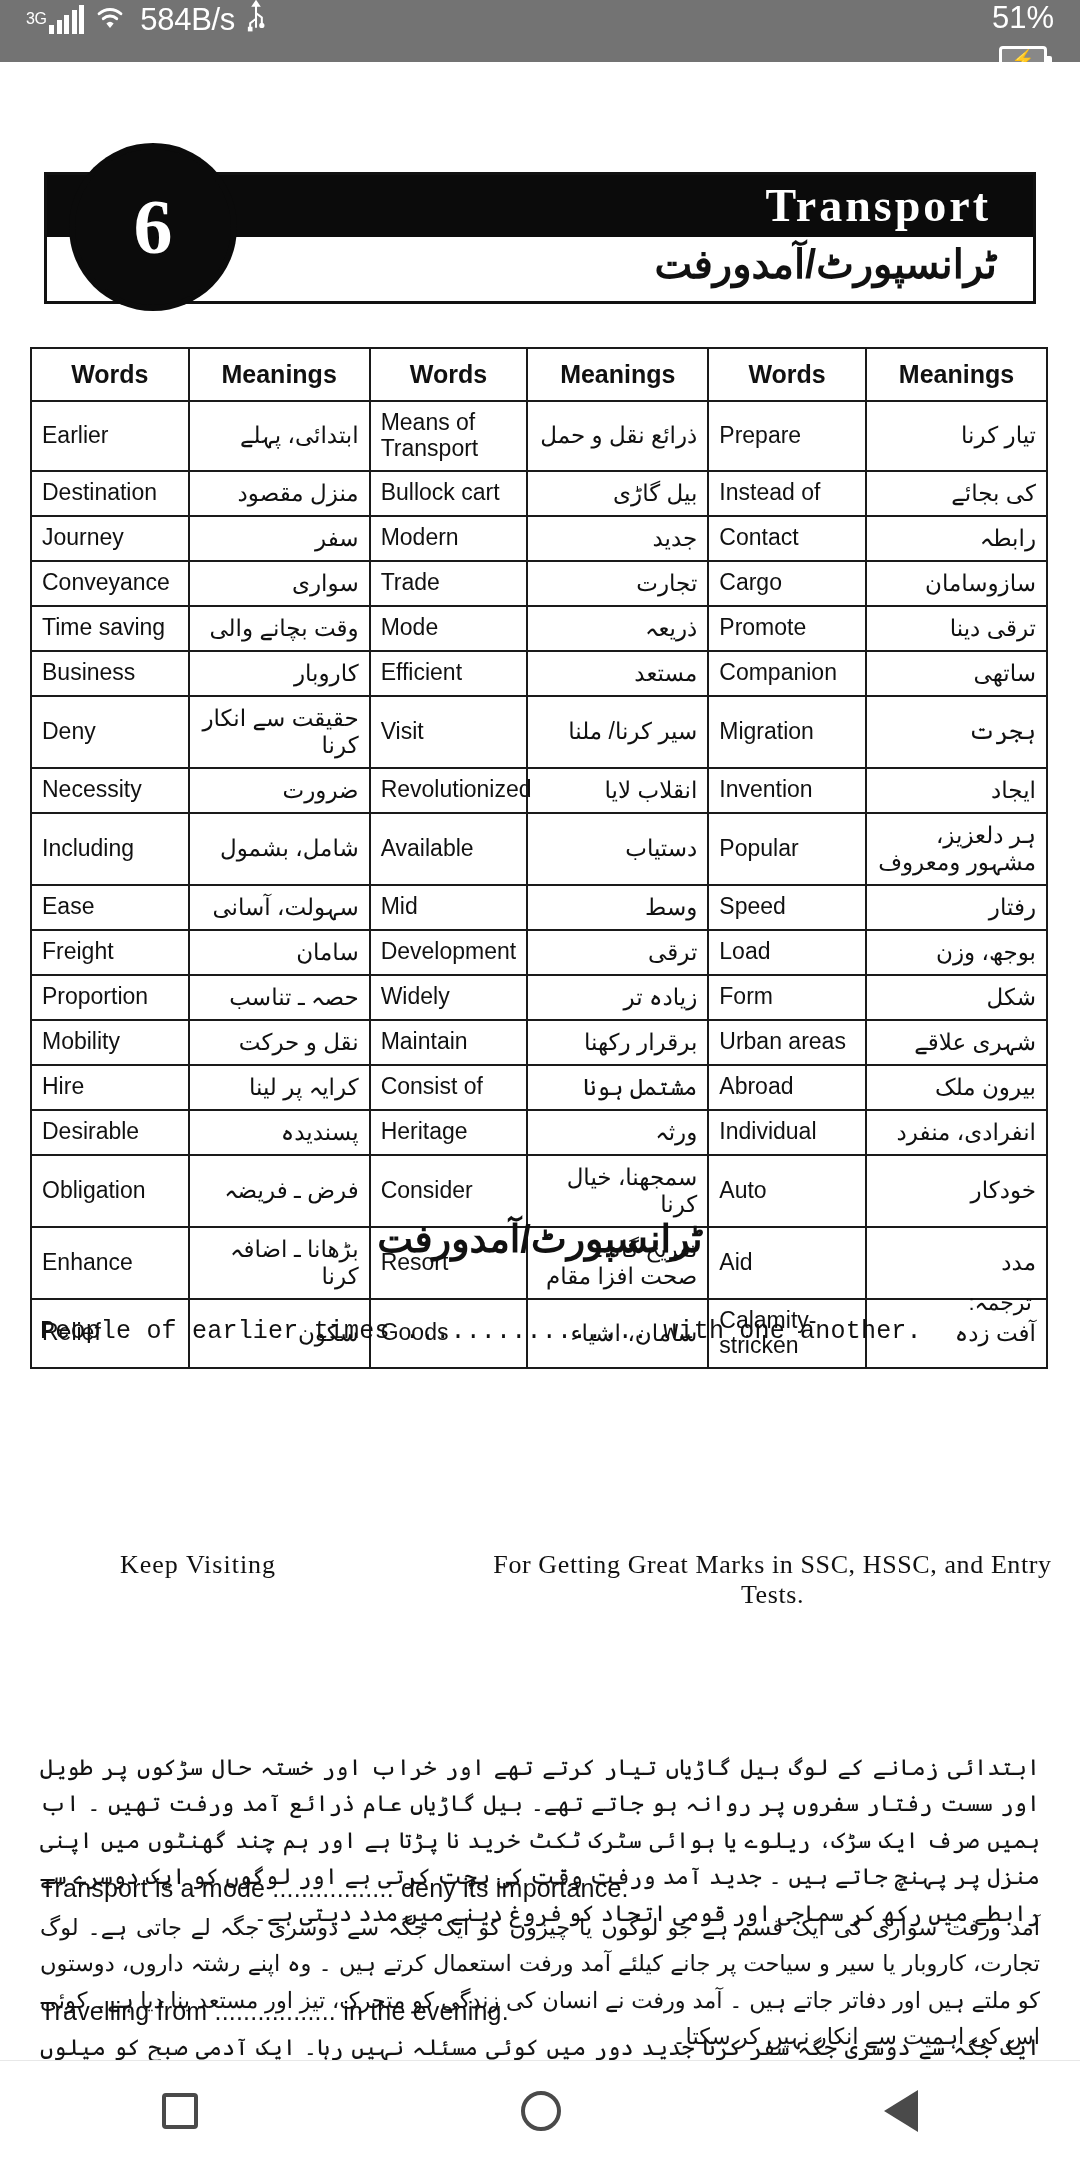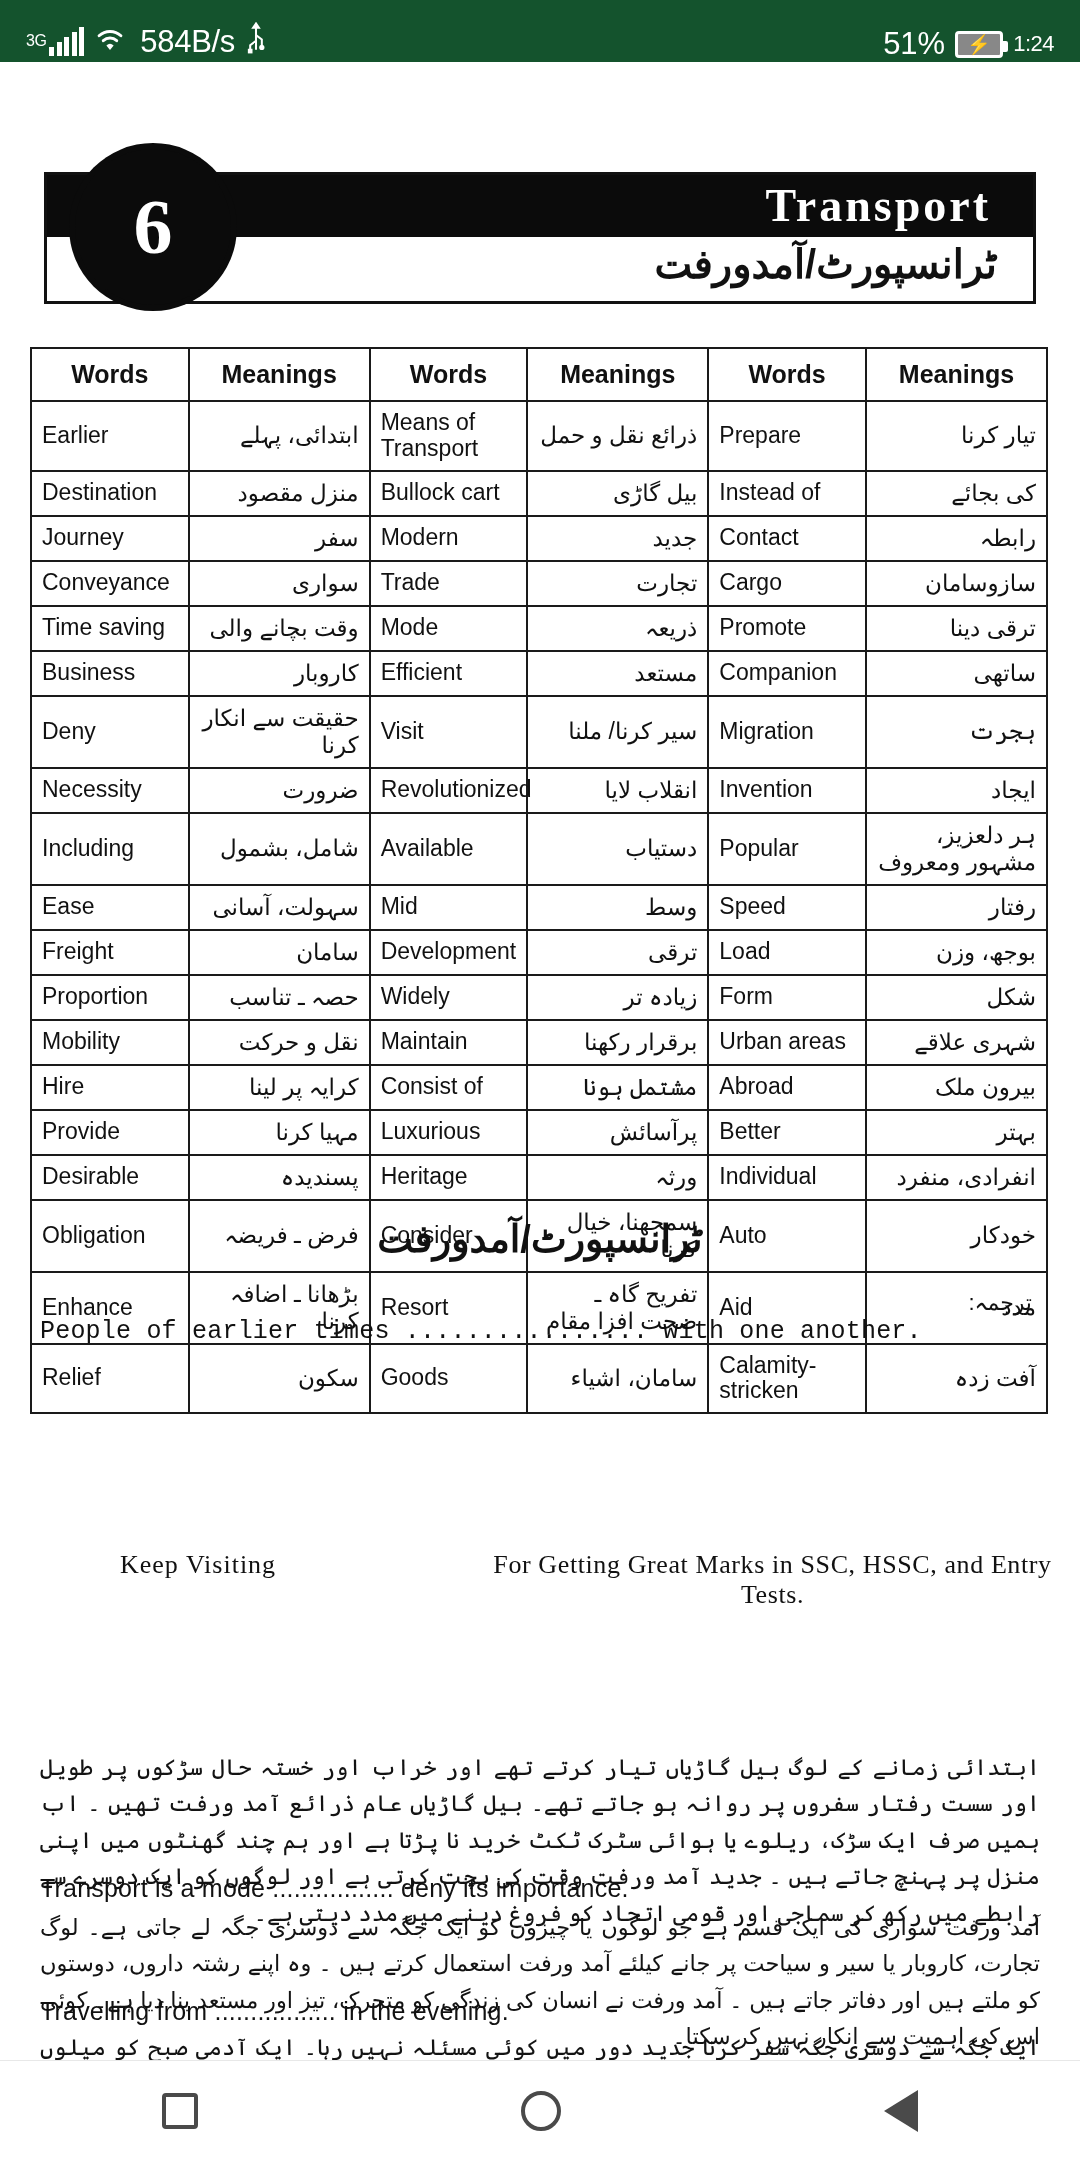--- a/index.html
+++ b/index.html
@@ -6,27 +6,27 @@
   html, body {
     width: 1080px; height: 2160px;
     background: #ffffff;
     font-family: "Liberation Sans", sans-serif;
     overflow: hidden;
   }
 
   
   #status-bar {
     height: 62px; width: 1080px;
-    background: #14532d; color: #ffffff;
-    display: flex; align-items: flex-end;
+    background: #737373; color: #ffffff;
+    display: flex; align-items: flex-start;
     padding: 0 26px;
     font-size: 31px;
   }
   .sb-left { display: flex; align-items: center; gap: 9px; }
-  .sb-right { display: flex; align-items: center; gap: 10px; margin-left: auto; }
+  .sb-right { display: flex; align-items: center; gap: 10px; margin-left: auto; flex-direction: column; }
   .net-type { font-size: 16px; align-self: flex-start; margin-top: 10px; margin-right: -6px; letter-spacing: -.5px;}
   .bars { display: flex; align-items: flex-end; gap: 2.5px; height: 28px; }
   .bars i { display: block; width: 5px; background: #fff; }
   .bars i:nth-child(1){height:9px;} .bars i:nth-child(2){height:14px;}
   .bars i:nth-child(3){height:19px;} .bars i:nth-child(4){height:24px;}
   .bars i:nth-child(5){height:29px;}
   .speed { font-size: 31px; letter-spacing: -0.3px; margin-left: 4px;}
   .bat {
     display:inline-flex; align-items:center; justify-content:center;
     width: 48px; height: 27px; border: 3px solid #fff; border-radius: 4px;
@@ -328,28 +328,20 @@
         </tr>
         <tr>
           <td class="en">Hire</td>
           <td class="ur">کرایہ پر لینا</td>
           <td class="en">Consist of</td>
           <td class="ur">مشتمل ہونا</td>
           <td class="en">Abroad</td>
           <td class="ur">بیرون ملک</td>
         </tr>
         <tr>
-          <td class="en">Provide</td>
-          <td class="ur">مہیا کرنا</td>
-          <td class="en">Luxurious</td>
-          <td class="ur">پرآسائش</td>
-          <td class="en">Better</td>
-          <td class="ur">بہتر</td>
-        </tr>
-        <tr>
           <td class="en">Desirable</td>
           <td class="ur">پسندیدہ</td>
           <td class="en">Heritage</td>
           <td class="ur">ورثہ</td>
           <td class="en">Individual</td>
           <td class="ur">انفرادی، منفرد</td>
         </tr>
         <tr>
           <td class="en">Obligation</td>
           <td class="ur">فرض ـ فریضہ</td>

